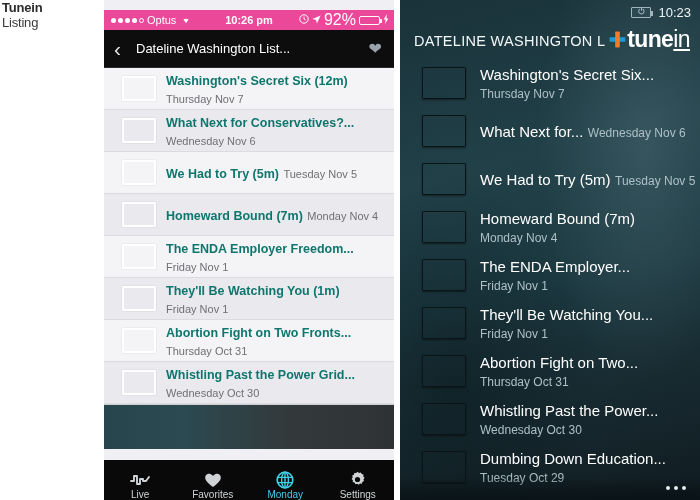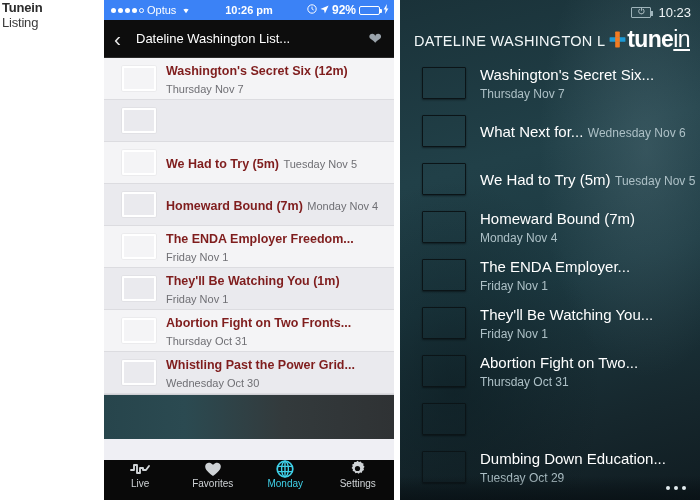--- a/index.html
+++ b/index.html
@@ -21,38 +21,38 @@
     font-size: 13px; font-weight: normal; color: #3a3a3a;
     line-height: 16px; letter-spacing: -0.2px;
   }
 
   
   #ios {
     position: absolute; left: 104px; top: 0; width: 290px; height: 500px;
     background: #efeff4; overflow: hidden;
   }
   .ios-status {
-    height: 20px; background: #3b82f6; color: #fff;
+    height: 20px; background: #ec4899; color: #fff;
     display: flex; align-items: center;
-    font-size: 11px; position: relative;
+    font-size: 11px; position: relative; margin-top: 10px;
   }
   .ios-status .left { position: absolute; left: 7px; display: flex; align-items: center; gap: 3px; }
   .dots { display: flex; align-items: center; gap: 2px; }
   .dot { width: 5px; height: 5px; border-radius: 50%; background: #fff; }
   .dot.empty { background: transparent; border: 1px solid #fff; width: 5px; height: 5px; }
   .carrier { font-size: 11px; letter-spacing: 0px; }
   .wifi-ic { font-size: 11px; line-height: 11px; margin-left: 1px; }
   .ios-status .center {
     position: absolute; left: 0; right: 0; text-align: center;
     font-size: 11px; font-weight: bold;
   }
   .ios-status .right { position: absolute; right: 5px; display: flex; align-items: center; gap: 3px; font-size: 10px; }
   .loc-ic { font-size: 9px; }
   .clock-ic { font-size: 10px; }
-  .batt-pct { font-size: 12px; font-weight: bold; }
+  .batt-pct { font-size: 16px; font-weight: normal; }
   .batt-shell {
     width: 21px; height: 9px; border: 1px solid #fff; border-radius: 2px;
     position: relative; padding: 1px;
   }
   .batt-shell:after {
     content: ""; position: absolute; right: -3px; top: 2.5px;
     width: 2px; height: 4px; background: #fff; border-radius: 0 1px 1px 0;
   }
   .batt-fill { height: 100%; background: #4cd964; border-radius: 1px; }
   .bolt { font-size: 10px; }
@@ -89,35 +89,35 @@
     width: 100%; height: 100%;
     background:
       linear-gradient(to bottom, rgba(255,255,255,0) 72%, #2e6b22 72%, #1f5417 100%),
       radial-gradient(ellipse 30% 45% at 60% 58%, #e9e6dd 0%, #cfc9bb 55%, rgba(207,201,187,0) 70%),
       radial-gradient(ellipse 26% 48% at 18% 36%, #b8651f 0%, #8a4415 60%, rgba(138,68,21,0) 78%),
       radial-gradient(ellipse 20% 35% at 90% 40%, #a8561b 0%, rgba(168,86,27,0) 75%),
       linear-gradient(to bottom, #5fa8d8 0%, #9ecae6 55%, #cfe3ef 72%);
   }
   .ios-texts { min-width: 0; }
   .ios-t1 {
-    font-size: 12.5px; font-weight: bold; color: #7f1d1d;
+    font-size: 12.5px; font-weight: bold; color: #0f766e;
     line-height: 15px; white-space: nowrap; overflow: hidden; margin-top: 31px;
   }
   .ios-t2 {
     font-size: 11px; color: #6f6f74; line-height: 14px;
     white-space: nowrap; overflow: hidden;
   }
   .ios-nowplaying {
     height: 45px;
     background: linear-gradient(to right, #27454c 0%, #2b4a51 28%, #333a3c 62%, #2f3234 100%);
     border-top: 1px solid #cfcfd4;
   }
   .ios-tabbar {
     position: absolute; left: 0; bottom: 0; width: 100%; height: 40px;
-    background: #090909; display: flex; align-items: flex-start;
+    background: #090909; display: flex; align-items: flex-end;
   }
   .ios-tab {
     flex: 1; display: flex; flex-direction: column; align-items: center;
     justify-content: center; gap: 1px; color: #cfd3d6;
   }
   .ios-tab.active { color: #3fd0e8; }
   .tab-ic { height: 17px; display: flex; align-items: center; justify-content: center; }
   .tab-ic svg { display: block; }
   .tab-lb { font-size: 10px; line-height: 11px; }
 
@@ -248,20 +248,24 @@
     <div class="ios-list">
       <div class="ios-row">
         <span class="thumb-ios"><span class="thumb-art"></span></span>
         <span class="ios-texts">
           <span class="ios-t1">Washington's Secret Six (12m)</span>
           <span class="ios-t2">Thursday Nov 7</span>
         </span>
       </div>
       <div class="ios-row">
         <span class="thumb-ios"><span class="thumb-art"></span></span>
+        <span class="ios-texts">
+          <span class="ios-t1">What Next for Conservatives?...</span>
+          <span class="ios-t2">Wednesday Nov 6</span>
+        </span>
       </div>
       <div class="ios-row">
         <span class="thumb-ios"><span class="thumb-art"></span></span>
         <span class="ios-texts">
           <span class="ios-t1">We Had to Try (5m)</span>
           <span class="ios-t2">Tuesday Nov 5</span>
         </span>
       </div>
       <div class="ios-row">
         <span class="thumb-ios"><span class="thumb-art"></span></span>
@@ -409,20 +413,24 @@
       </div>
       <div class="wp-row">
         <span class="thumb-wp"><span class="thumb-art"></span></span>
         <span class="wp-texts">
           <span class="wp-t1">Abortion Fight on Two...</span>
           <span class="wp-t2">Thursday Oct 31</span>
         </span>
       </div>
       <div class="wp-row">
         <span class="thumb-wp"><span class="thumb-art"></span></span>
+        <span class="wp-texts">
+          <span class="wp-t1">Whistling Past the Power...</span>
+          <span class="wp-t2">Wednesday Oct 30</span>
+        </span>
       </div>
       <div class="wp-row">
         <span class="thumb-wp"><span class="thumb-art"></span></span>
         <span class="wp-texts">
           <span class="wp-t1">Dumbing Down Education...</span>
           <span class="wp-t2">Tuesday Oct 29</span>
         </span>
       </div>
     </div>
 

